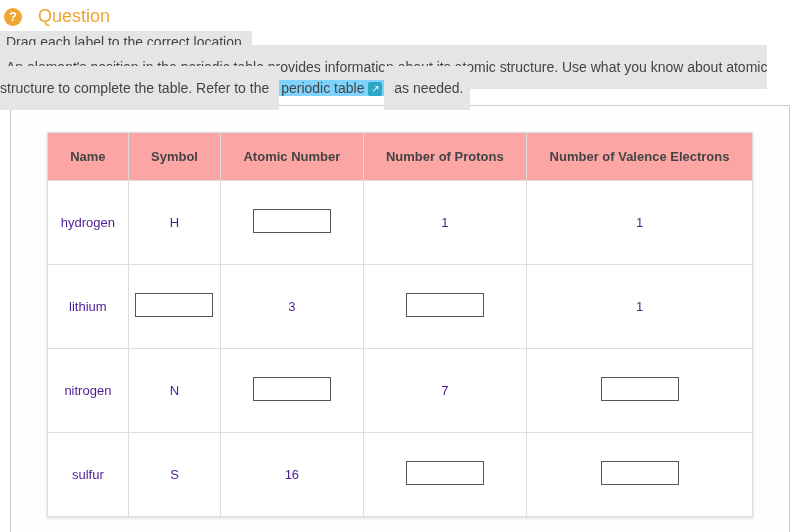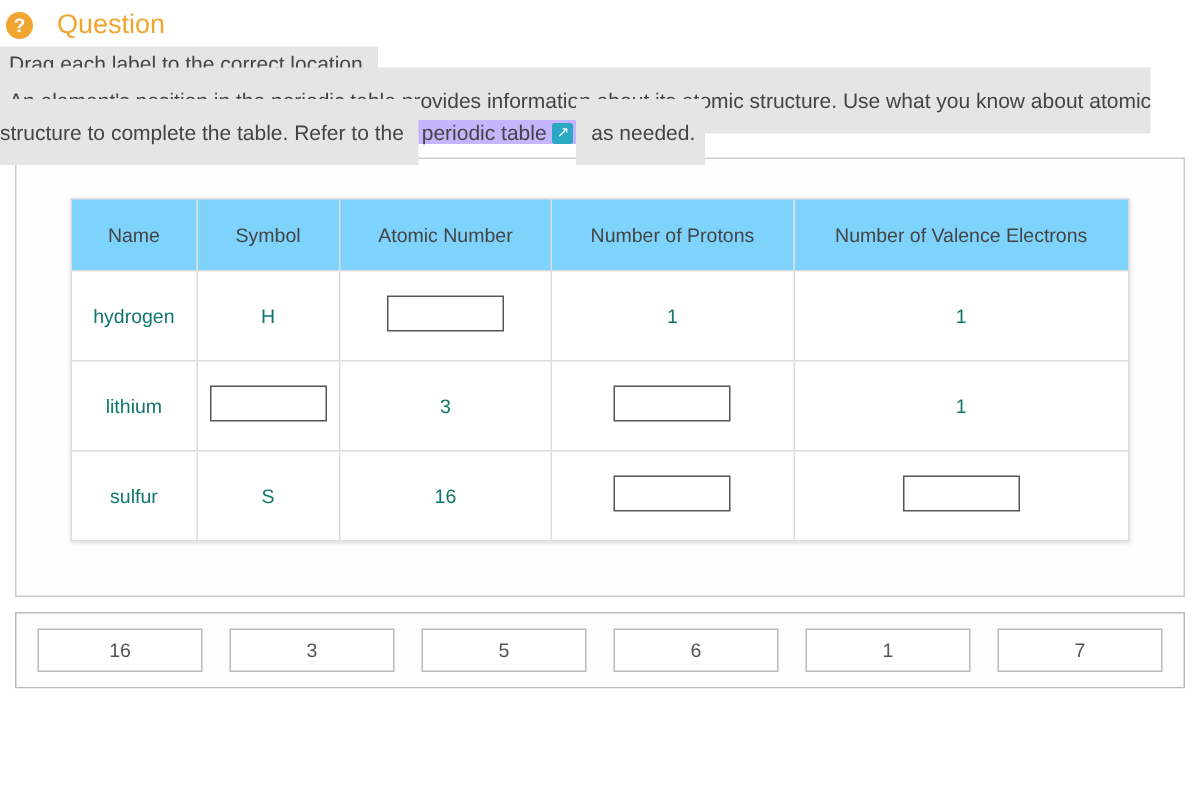--- a/index.html
+++ b/index.html
@@ -37,21 +37,21 @@
   .instruction1, .instruction2 {
     background: #e5e5e5;
     font-size: 14px;
     color: #444;
     line-height: 1.4;
   }
   .instruction1 { padding: 2px 6px; margin-bottom: 2px; display: inline-block; }
   .instruction2 { padding: 14px 6px; display: inline; }
   .inst-wrap { line-height: 1.5; margin-bottom: 6px; }
   .link-chip {
-    background: #c4b5fd;
+    background: #7dd3fc;
     color: #444;
     padding: 0 2px;
   }
   .ext-icon {
     display: inline-flex;
     width: 14px;
     height: 14px;
     background: #2aa8c4;
     color: #fff;
     align-items: center;
@@ -68,29 +68,29 @@
   }
   table {
     border-collapse: collapse;
     width: 100%;
     box-shadow: 0 1px 3px rgba(0,0,0,0.15);
     background: #fff;
   }
   th, td {
     border: 1px solid #ddd;
     text-align: center;
-    padding: 16px 6px;
+    padding: 28px 6px;
     font-size: 13px;
-    color: #0f766e;
+    color: #4c1d95;
     height: 48px;
   }
   th {
-    font-weight: normal;
+    font-weight: bold;
     color: #444;
-    background: #7dd3fc;
+    background: #fca5a5;
     padding: 14px 22px;
   }
   .drop-slot {
     display: inline-block;
     width: 78px;
     height: 24px;
     border: 1px solid #555;
     background: #fff;
   }
   .label-bar {
@@ -150,20 +150,27 @@
           <td>1</td>
         </tr>
         <tr>
           <td>lithium</td>
           <td><span class="drop-slot"></span></td>
           <td>3</td>
           <td><span class="drop-slot"></span></td>
           <td>1</td>
         </tr>
         <tr>
+          <td>nitrogen</td>
+          <td>N</td>
+          <td><span class="drop-slot"></span></td>
+          <td>7</td>
+          <td><span class="drop-slot"></span></td>
+        </tr>
+        <tr>
           <td>sulfur</td>
           <td>S</td>
           <td>16</td>
           <td><span class="drop-slot"></span></td>
           <td><span class="drop-slot"></span></td>
         </tr>
       </tbody>
   </table>
 </div>
 

